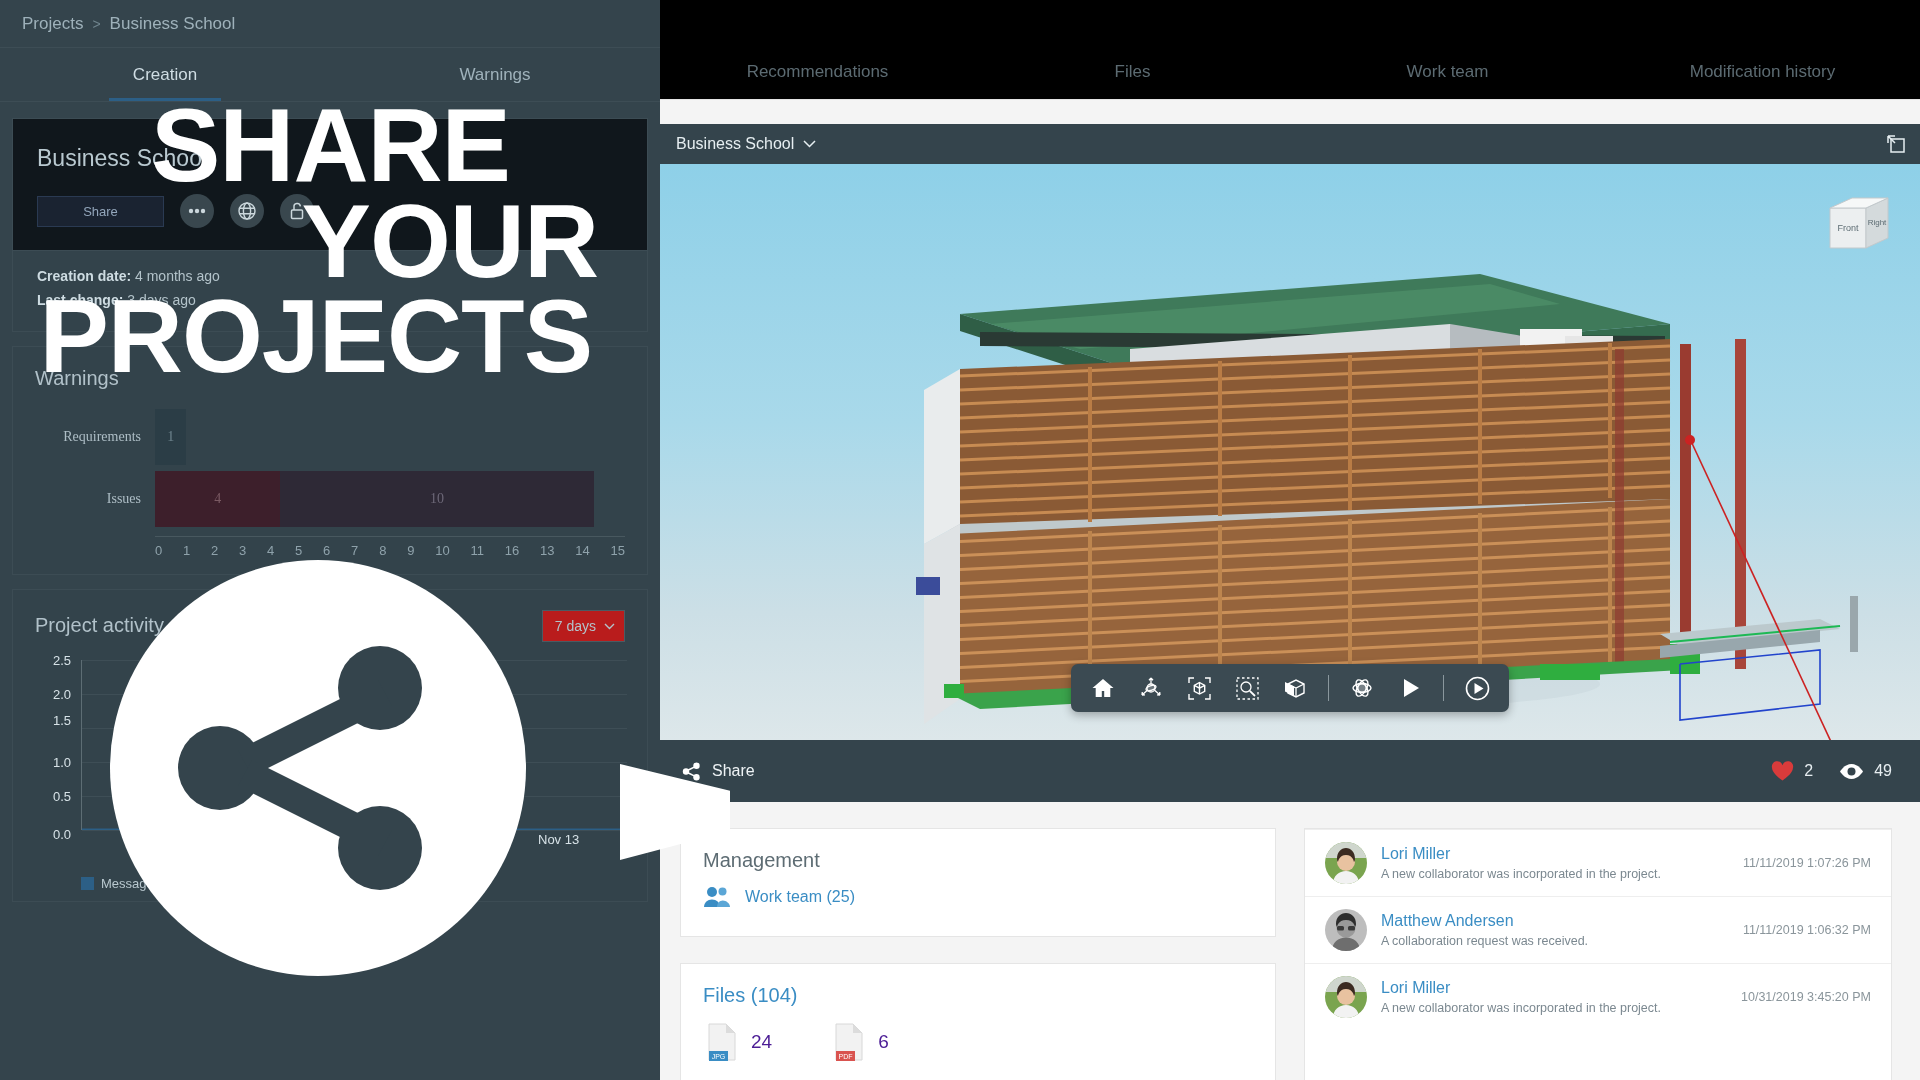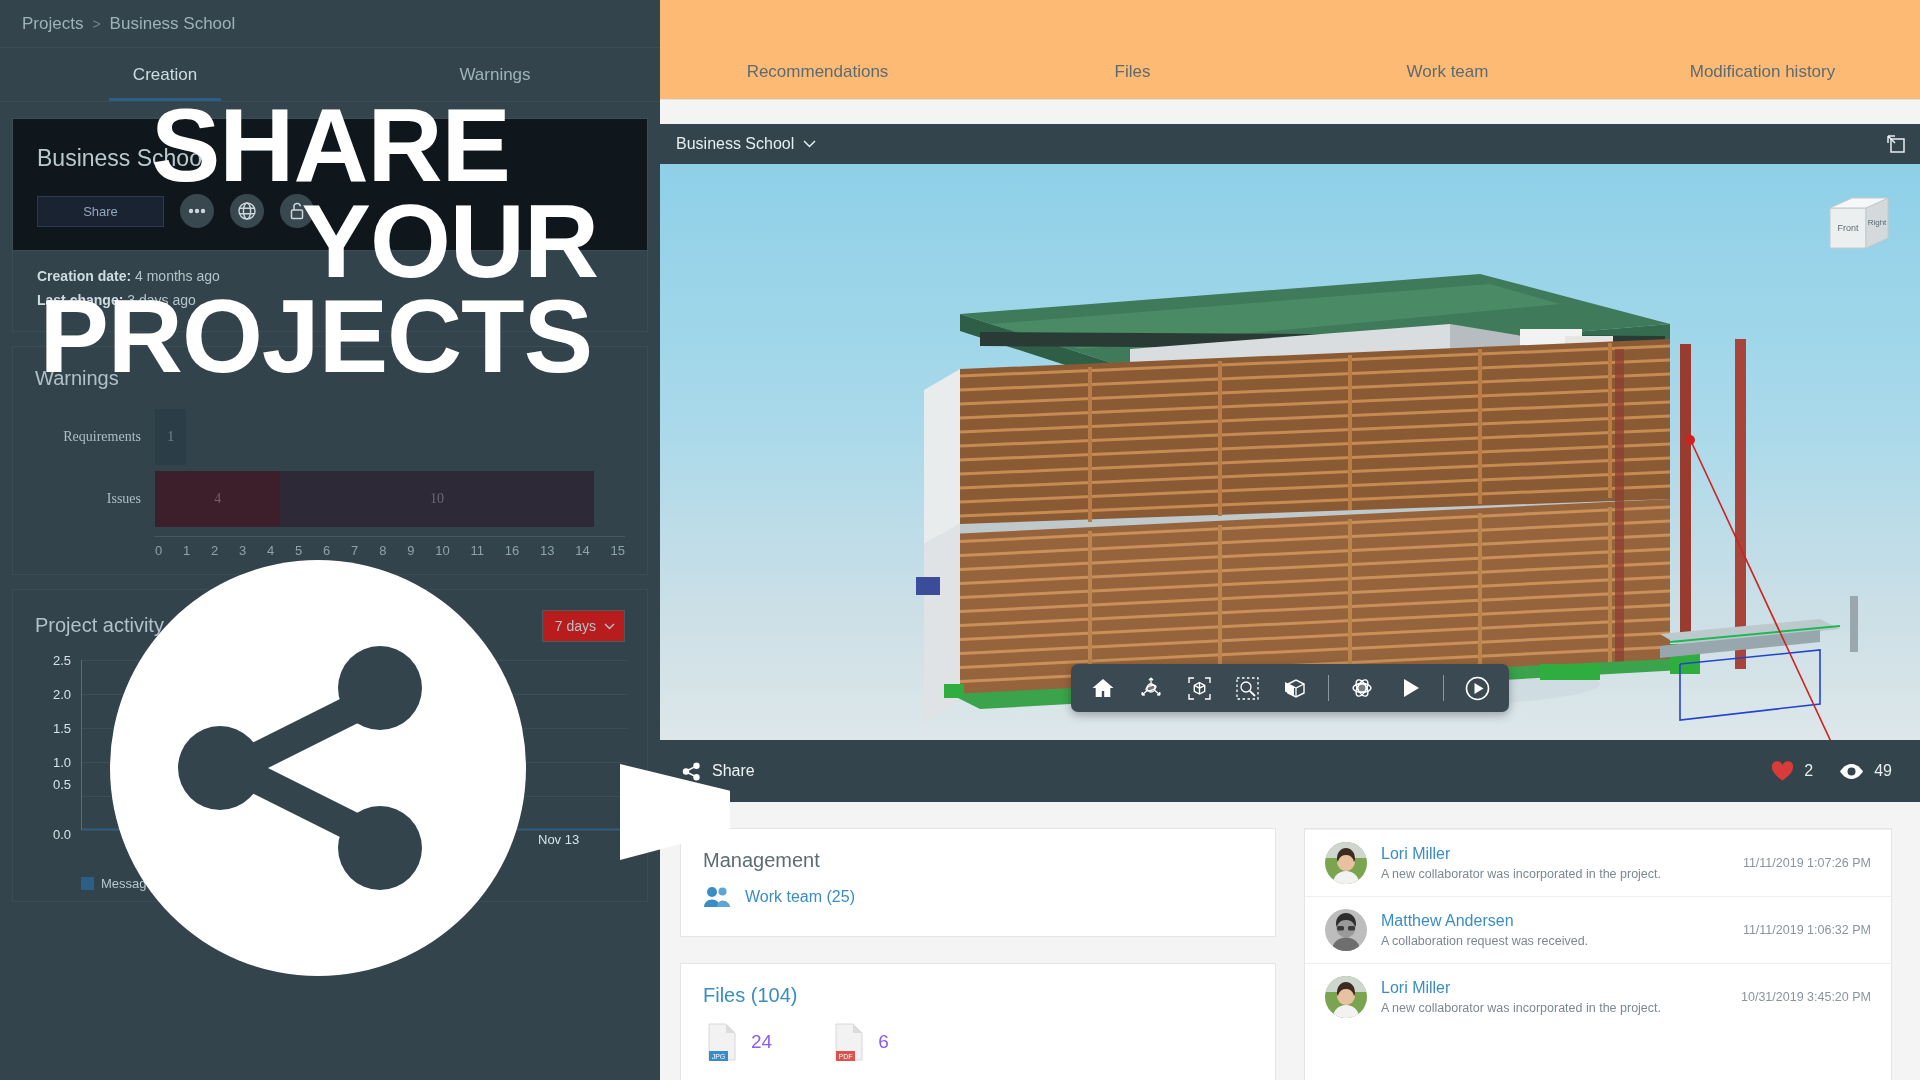--- a/index.html
+++ b/index.html
@@ -95,21 +95,21 @@
   .xaxis { position: absolute; left: 46px; right: 0; top: 172px; display: flex; justify-content: space-around; color: #d7e2e7; font-size: 13px; }
   .legend { display: flex; gap: 34px; padding: 16px 0 0 68px; color: #b9c8cf; font-size: 13px; }
   .legend span.sw { display: inline-block; width: 13px; height: 13px; margin-right: 7px; vertical-align: -2px; }
 
   
   #right-panel {
     position: absolute; left: 660px; top: 0; width: 1260px; height: 1080px;
     background: #f4f4f4; overflow: hidden;
   }
   .top-tabs {
-    background: #fdba74; height: 100px; display: flex; align-items: flex-end;
+    background: #000000; height: 100px; display: flex; align-items: flex-end;
     border-bottom: 1px solid #e3e3e3;
   }
   .top-tabs-inner { display: flex; width: 100%; height: 55px; }
   .top-tab {
     flex: 1; display: flex; align-items: center; justify-content: center;
     font-size: 17px; color: #5c6b72;
   }
   .spacer-strip { height: 24px; background: #f4f4f4; }
 
   .viewer-head {
@@ -141,21 +141,21 @@
   .share-right { display: flex; align-items: center; gap: 10px; color: #e6edf0; font-size: 16px; }
 
   .bottom-cols { display: flex; gap: 28px; padding: 26px 28px 0 20px; }
   .bcard { background: #fff; border: 1px solid #e5e5e5; }
   .bcard h3 { font-weight: 400; font-size: 20px; color: #5d6c73; padding: 20px 22px 14px 22px; }
   .mgmt-row { display: flex; align-items: center; gap: 14px; padding: 0 22px 28px 22px; }
   .mgmt-link { color: #3a8dc4; font-size: 16px; }
   .files-link { color: #3a8dc4; font-size: 20px; padding: 20px 22px 16px 22px; display: block; }
   .files-grid { display: flex; gap: 62px; padding: 0 22px 20px 26px; align-items: center; }
   .file-item { display: flex; align-items: center; gap: 14px; }
-  .file-count { color: #8b5cf6; font-size: 19px; }
+  .file-count { color: #4c1d95; font-size: 19px; }
 
   .chg-row { display: flex; align-items: center; gap: 14px; padding: 12px 20px; border-top: 1px solid #eeeeee; }
   .chg-av { width: 42px; height: 42px; border-radius: 50%; overflow: hidden; flex: 0 0 42px; }
   .chg-mid { flex: 1; }
   .chg-name { color: #3a8dc4; font-size: 16px; }
   .chg-desc { color: #7b8890; font-size: 12.5px; margin-top: 4px; }
   .chg-time { color: #8a959b; font-size: 12.5px; white-space: nowrap; }
 
   
   #overlay { position: absolute; left: 0; top: 0; width: 1920px; height: 1080px; pointer-events: none; }
@@ -263,23 +263,23 @@
       <div class="act-select">
         <span>7 days</span>
         <svg style="position:absolute;right:9px;top:12px" width="11" height="7" viewBox="0 0 11 7">
             <path d="M1 1l4.5 4.5L10 1" stroke="#b3c3ca" stroke-width="1.4" fill="none"></path>
           </svg>
       </div>
     </div>
     <div class="act-chart">
       <div class="ylabels">
         <div class="ylab" style="top:174px">0.0</div>
-        <div class="ylab" style="top:124px">0.5</div>
+        <div class="ylab" style="top:136px">0.5</div>
         <div class="ylab" style="top:102px">1.0</div>
-        <div class="ylab" style="top:68px">1.5</div>
+        <div class="ylab" style="top:60px">1.5</div>
         <div class="ylab" style="top:34px">2.0</div>
         <div class="ylab" style="top:0px">2.5</div>
       </div>
       <div class="gridarea">
         <div class="gline" style="top:0"></div><div class="gline" style="top:34px"></div>
         <div class="gline" style="top:68px"></div><div class="gline" style="top:102px"></div>
         <div class="gline" style="top:136px"></div><div class="gline" style="top:170px"></div>
         <svg width="100%" height="170" viewBox="0 0 560 170" preserveAspectRatio="none">
           <polyline points="0,170 140,170 300,0 440,170 560,170" fill="none" stroke="#2c5f86" stroke-width="3"></polyline>
         </svg>

